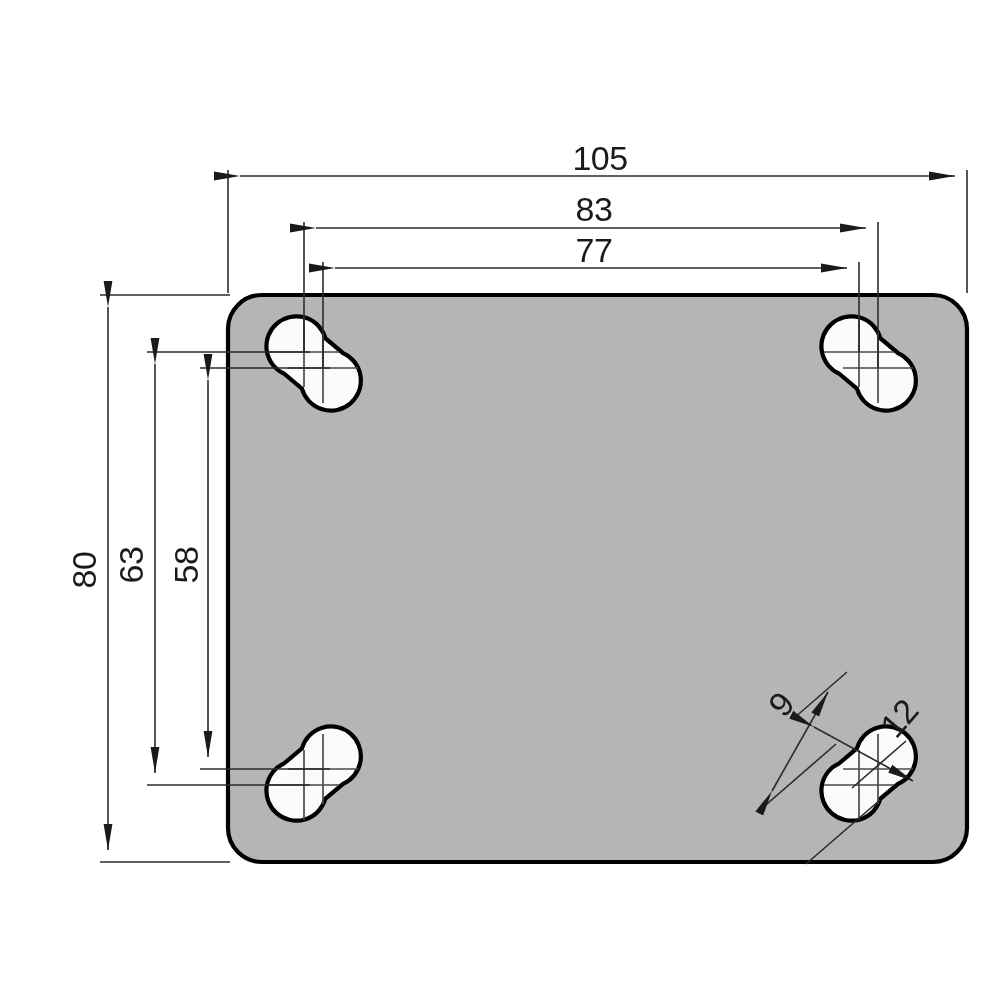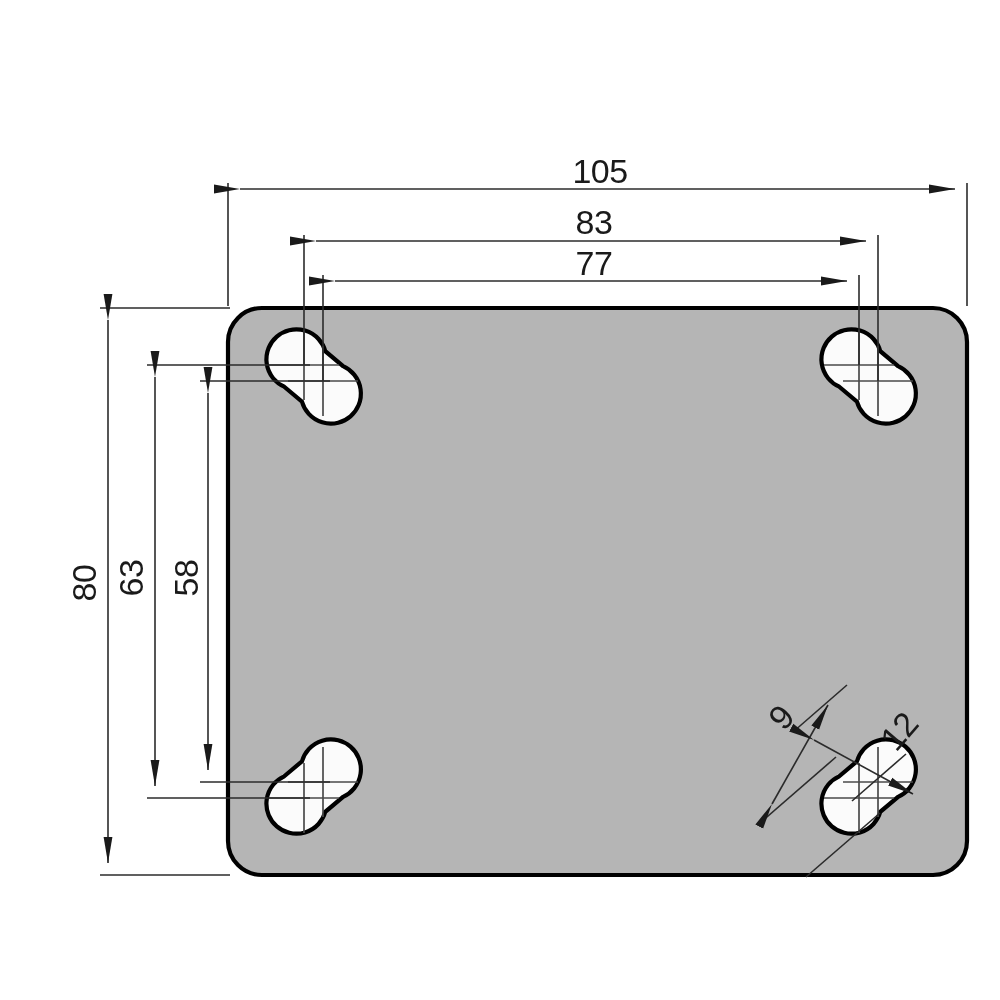--- a/index.html
+++ b/index.html
@@ -5,21 +5,20 @@
 <style>
   html,body{margin:0;padding:0;background:#ffffff;}
   body{
     width:1000px;height:1000px;overflow:hidden;
     font-family:"Liberation Sans","DejaVu Sans",sans-serif;
     position:relative;
   }
   #drawing-root{
     position:absolute;left:0;top:0;width:1000px;height:748px;
     background:#ffffff;
-    margin-top:13px;
   }
   svg#cad-svg{display:block;width:1000px;height:1000px;}
   .dim-text{
     font-family:"Liberation Sans","DejaVu Sans",sans-serif;
     font-size:34px;
     font-weight:400;
     fill:#1a1a1a;
     letter-spacing:-0.5px;
   }
   .thin-line{stroke:#2b2b2b;stroke-width:1.6;fill:none;}

